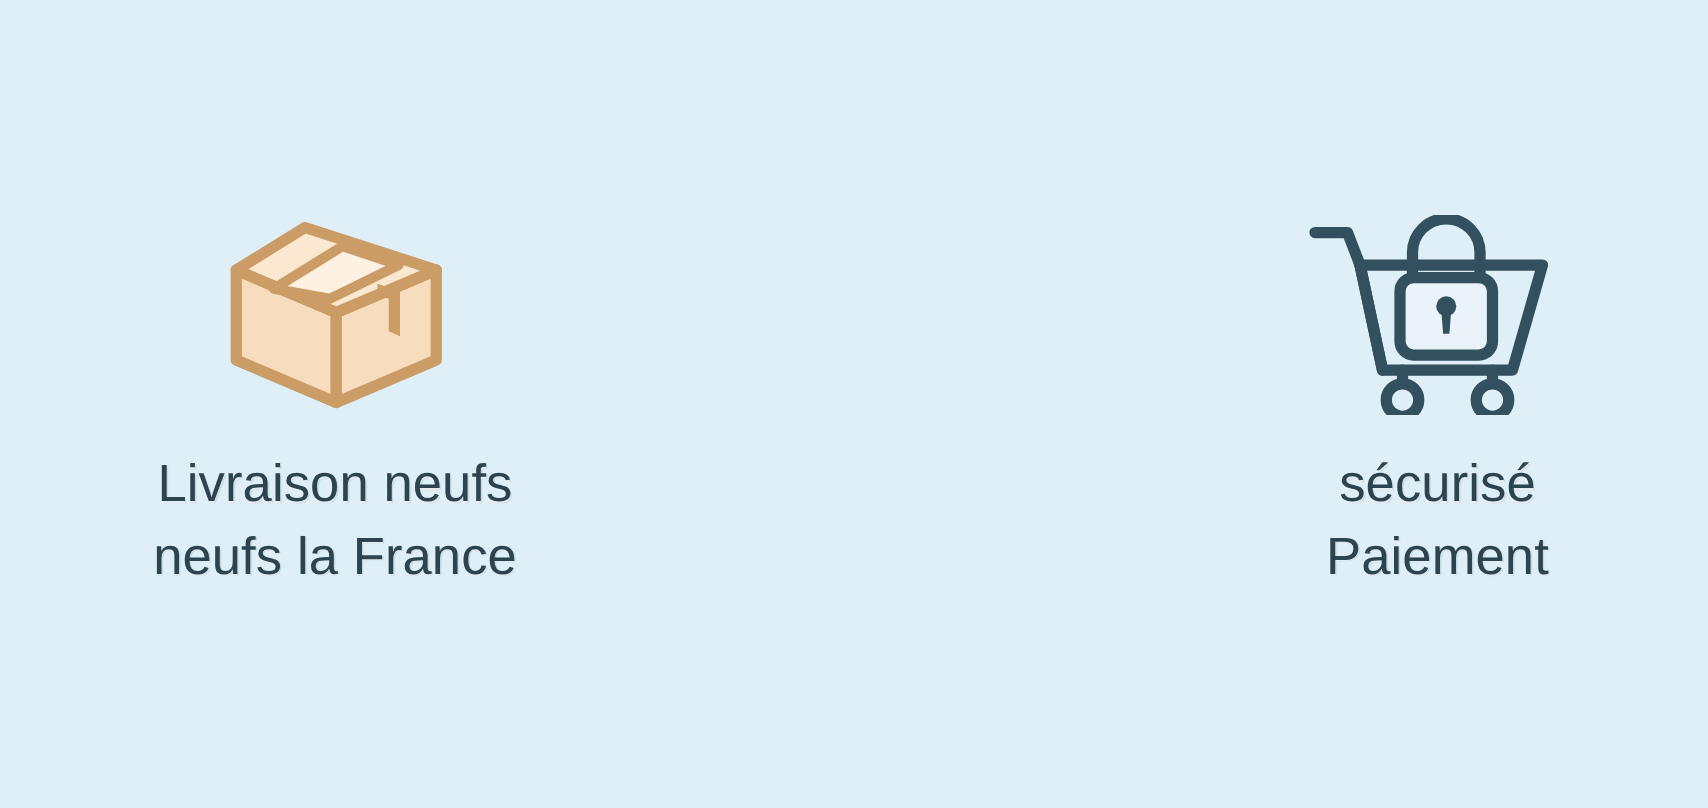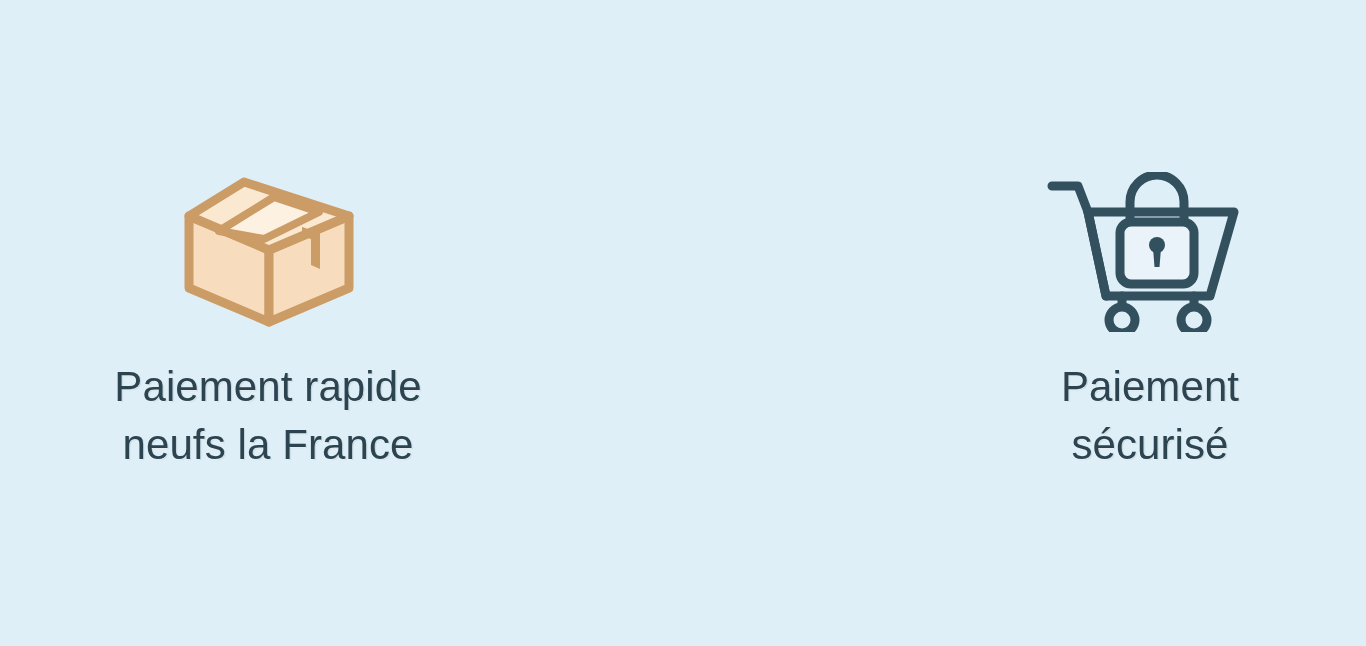--- a/index.html
+++ b/index.html
@@ -84,21 +84,21 @@
 
           <path d="M6 39 L61 5 L166 39 L86 73 Z" fill="#fbe8d1"></path>
 
           <path d="M36 54 L91 20 L136 35 L81 62 Z" fill="#fdf1e1" stroke-width="8"></path>
         </g>
 
         <path d="M119 50 L137 56 L137 92 L128 88 L128 62 L119 59 Z" fill="#cc9c67"></path>
       </svg>
     </div>
     <div class="caption">
-      <span class="line">Paiement rapide</span>
+      <span class="line">Livraison neufs</span>
       <span class="line">neufs la France</span>
     </div>
   </div>
 
   <div class="feature feature-1">
     <div class="icon-wrap">
       <svg class="icon-cart" width="200" height="160" viewBox="0 0 200 160" aria-hidden="true">
         <g fill="none" stroke="#32505e" stroke-width="9" stroke-linecap="round" stroke-linejoin="round">
 
           <path d="M8 14 L34 14 L44 40"></path>
@@ -116,19 +116,19 @@
 
         <rect x="76" y="50" width="74" height="62" rx="11" ry="11" fill="#e9f3f9" stroke="#32505e" stroke-width="9"></rect>
 
         <g fill="#32505e">
           <circle cx="113" cy="73" r="8"></circle>
           <path d="M109 76 L117 76 L115.5 95 L110.5 95 Z"></path>
         </g>
       </svg>
     </div>
     <div class="caption">
+      <span class="line">sécurisé</span>
       <span class="line">Paiement</span>
-      <span class="line">sécurisé</span>
     </div>
   </div>
 
 
 </div>
 
 </body></html>

